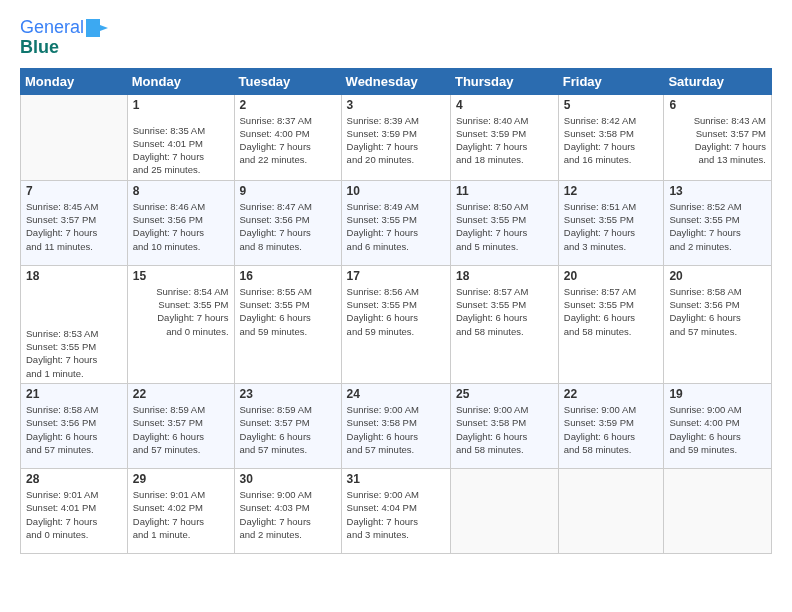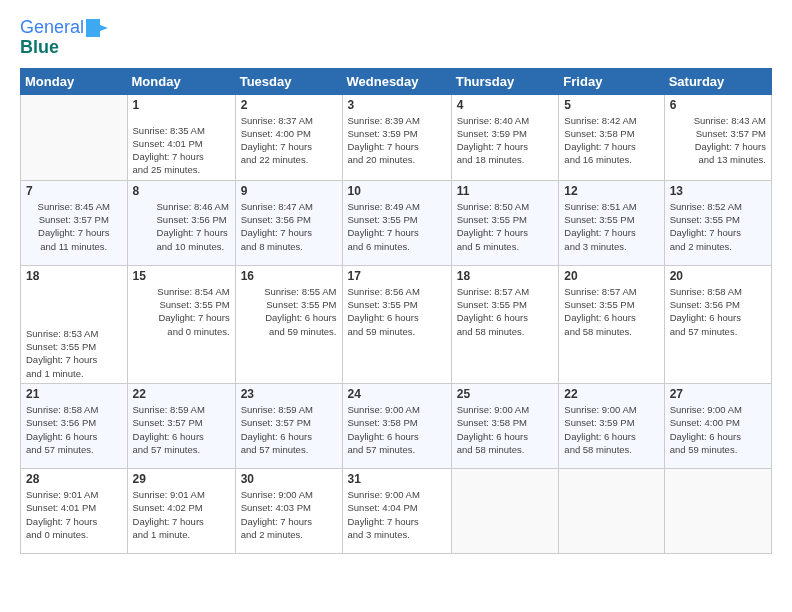--- a/index.html
+++ b/index.html
@@ -163,28 +163,28 @@
             <span class="day-num">6</span>
             <div class="day-info" style="white-space: pre-line; text-align: right;">Sunrise: 8:43 AM
 Sunset: 3:57 PM
 Daylight: 7 hours
 and 13 minutes.</div>
           </td>
         </tr>
         <tr>
           <td>
             <span class="day-num">7</span>
-            <div class="day-info" style="white-space: pre-line; text-align: center;">Sunrise: 8:45 AM
+            <div class="day-info" style="white-space: pre-line;">Sunrise: 8:45 AM
 Sunset: 3:57 PM
 Daylight: 7 hours
 and 11 minutes.</div>
           </td>
           <td>
             <span class="day-num">8</span>
-            <div class="day-info" style="white-space: pre-line; margin-left: 24px;">Sunrise: 8:46 AM
+            <div class="day-info" style="white-space: pre-line;">Sunrise: 8:46 AM
 Sunset: 3:56 PM
 Daylight: 7 hours
 and 10 minutes.</div>
           </td>
           <td>
             <span class="day-num">9</span>
             <div class="day-info" style="white-space: pre-line;">Sunrise: 8:47 AM
 Sunset: 3:56 PM
 Daylight: 7 hours
 and 8 minutes.</div>
@@ -228,21 +228,21 @@
           </td>
           <td>
             <span class="day-num">15</span>
             <div class="day-info" style="white-space: pre-line; text-align: right;">Sunrise: 8:54 AM
 Sunset: 3:55 PM
 Daylight: 7 hours
 and 0 minutes.</div>
           </td>
           <td>
             <span class="day-num">16</span>
-            <div class="day-info" style="white-space: pre-line; text-align: right;">Sunrise: 8:55 AM
+            <div class="day-info" style="white-space: pre-line;">Sunrise: 8:55 AM
 Sunset: 3:55 PM
 Daylight: 6 hours
 and 59 minutes.</div>
           </td>
           <td>
             <span class="day-num">17</span>
             <div class="day-info" style="white-space: pre-line;">Sunrise: 8:56 AM
 Sunset: 3:55 PM
 Daylight: 6 hours
 and 59 minutes.</div>
@@ -306,21 +306,21 @@
 and 58 minutes.</div>
           </td>
           <td>
             <span class="day-num">22</span>
             <div class="day-info" style="white-space: pre-line;">Sunrise: 9:00 AM
 Sunset: 3:59 PM
 Daylight: 6 hours
 and 58 minutes.</div>
           </td>
           <td>
-            <span class="day-num">27</span>
+            <span class="day-num">19</span>
             <div class="day-info" style="white-space: pre-line;">Sunrise: 9:00 AM
 Sunset: 4:00 PM
 Daylight: 6 hours
 and 59 minutes.</div>
           </td>
         </tr>
         <tr>
           <td>
             <span class="day-num">28</span>
             <div class="day-info" style="white-space: pre-line;">Sunrise: 9:01 AM

